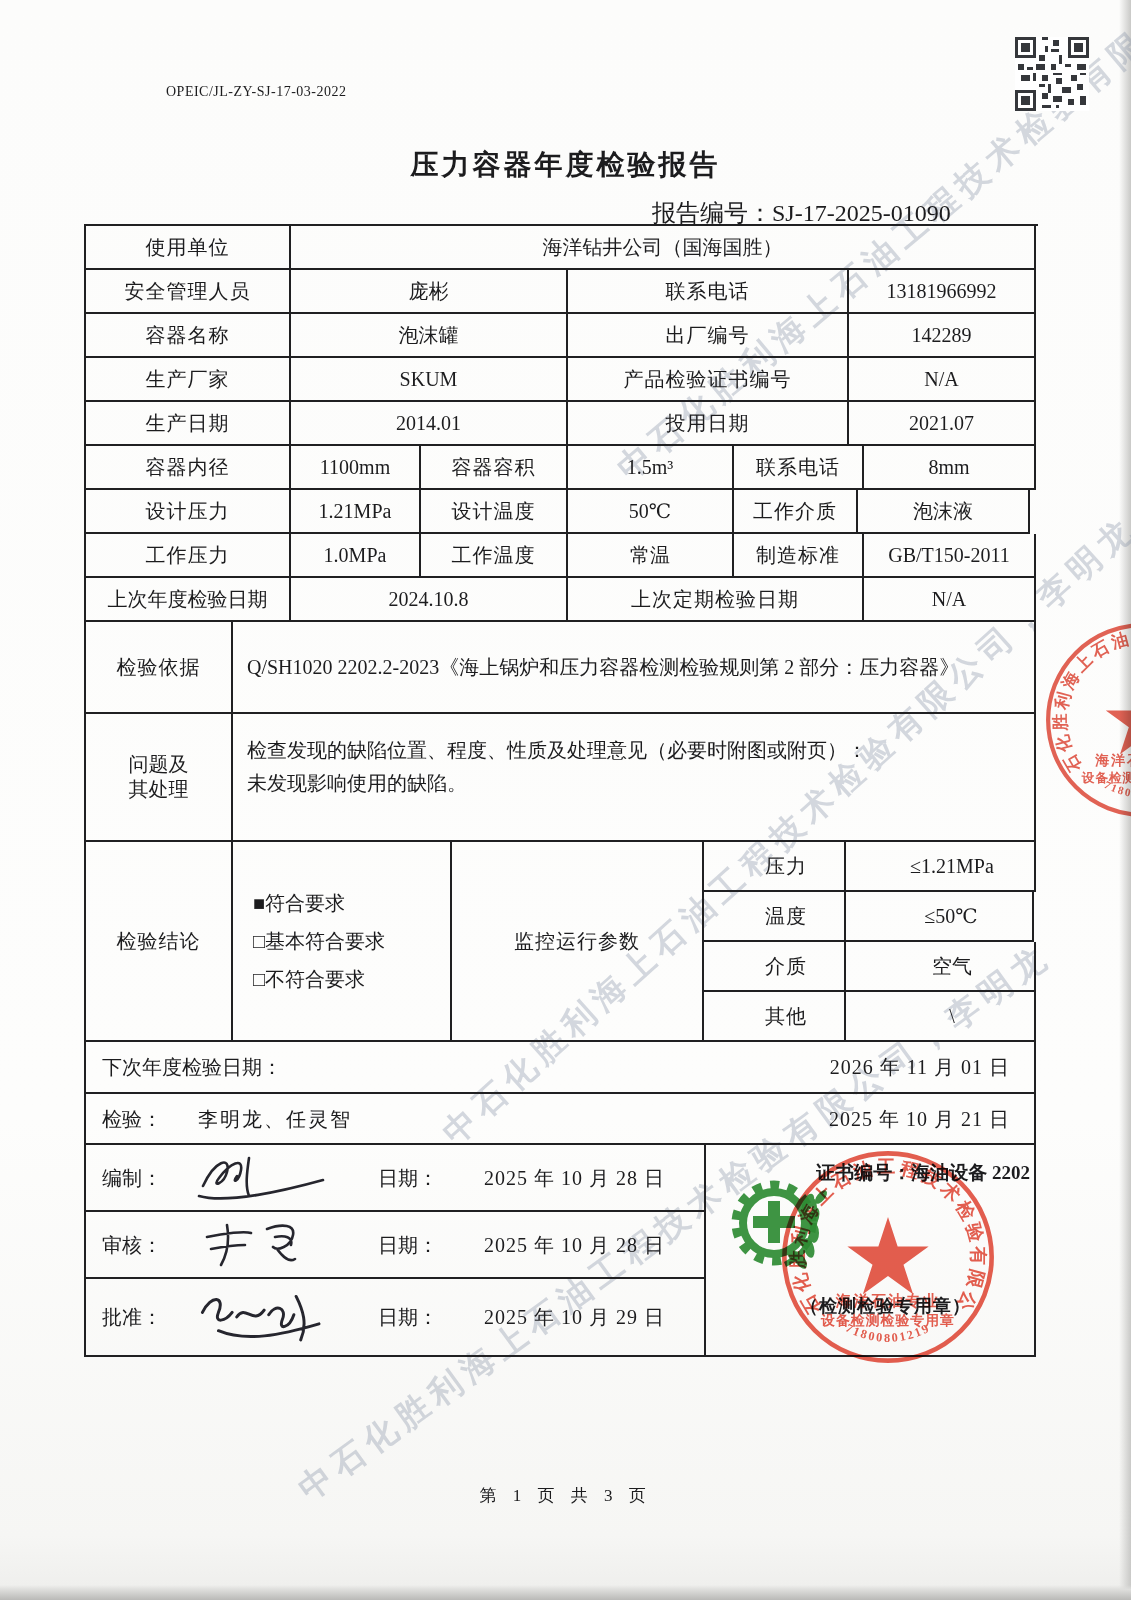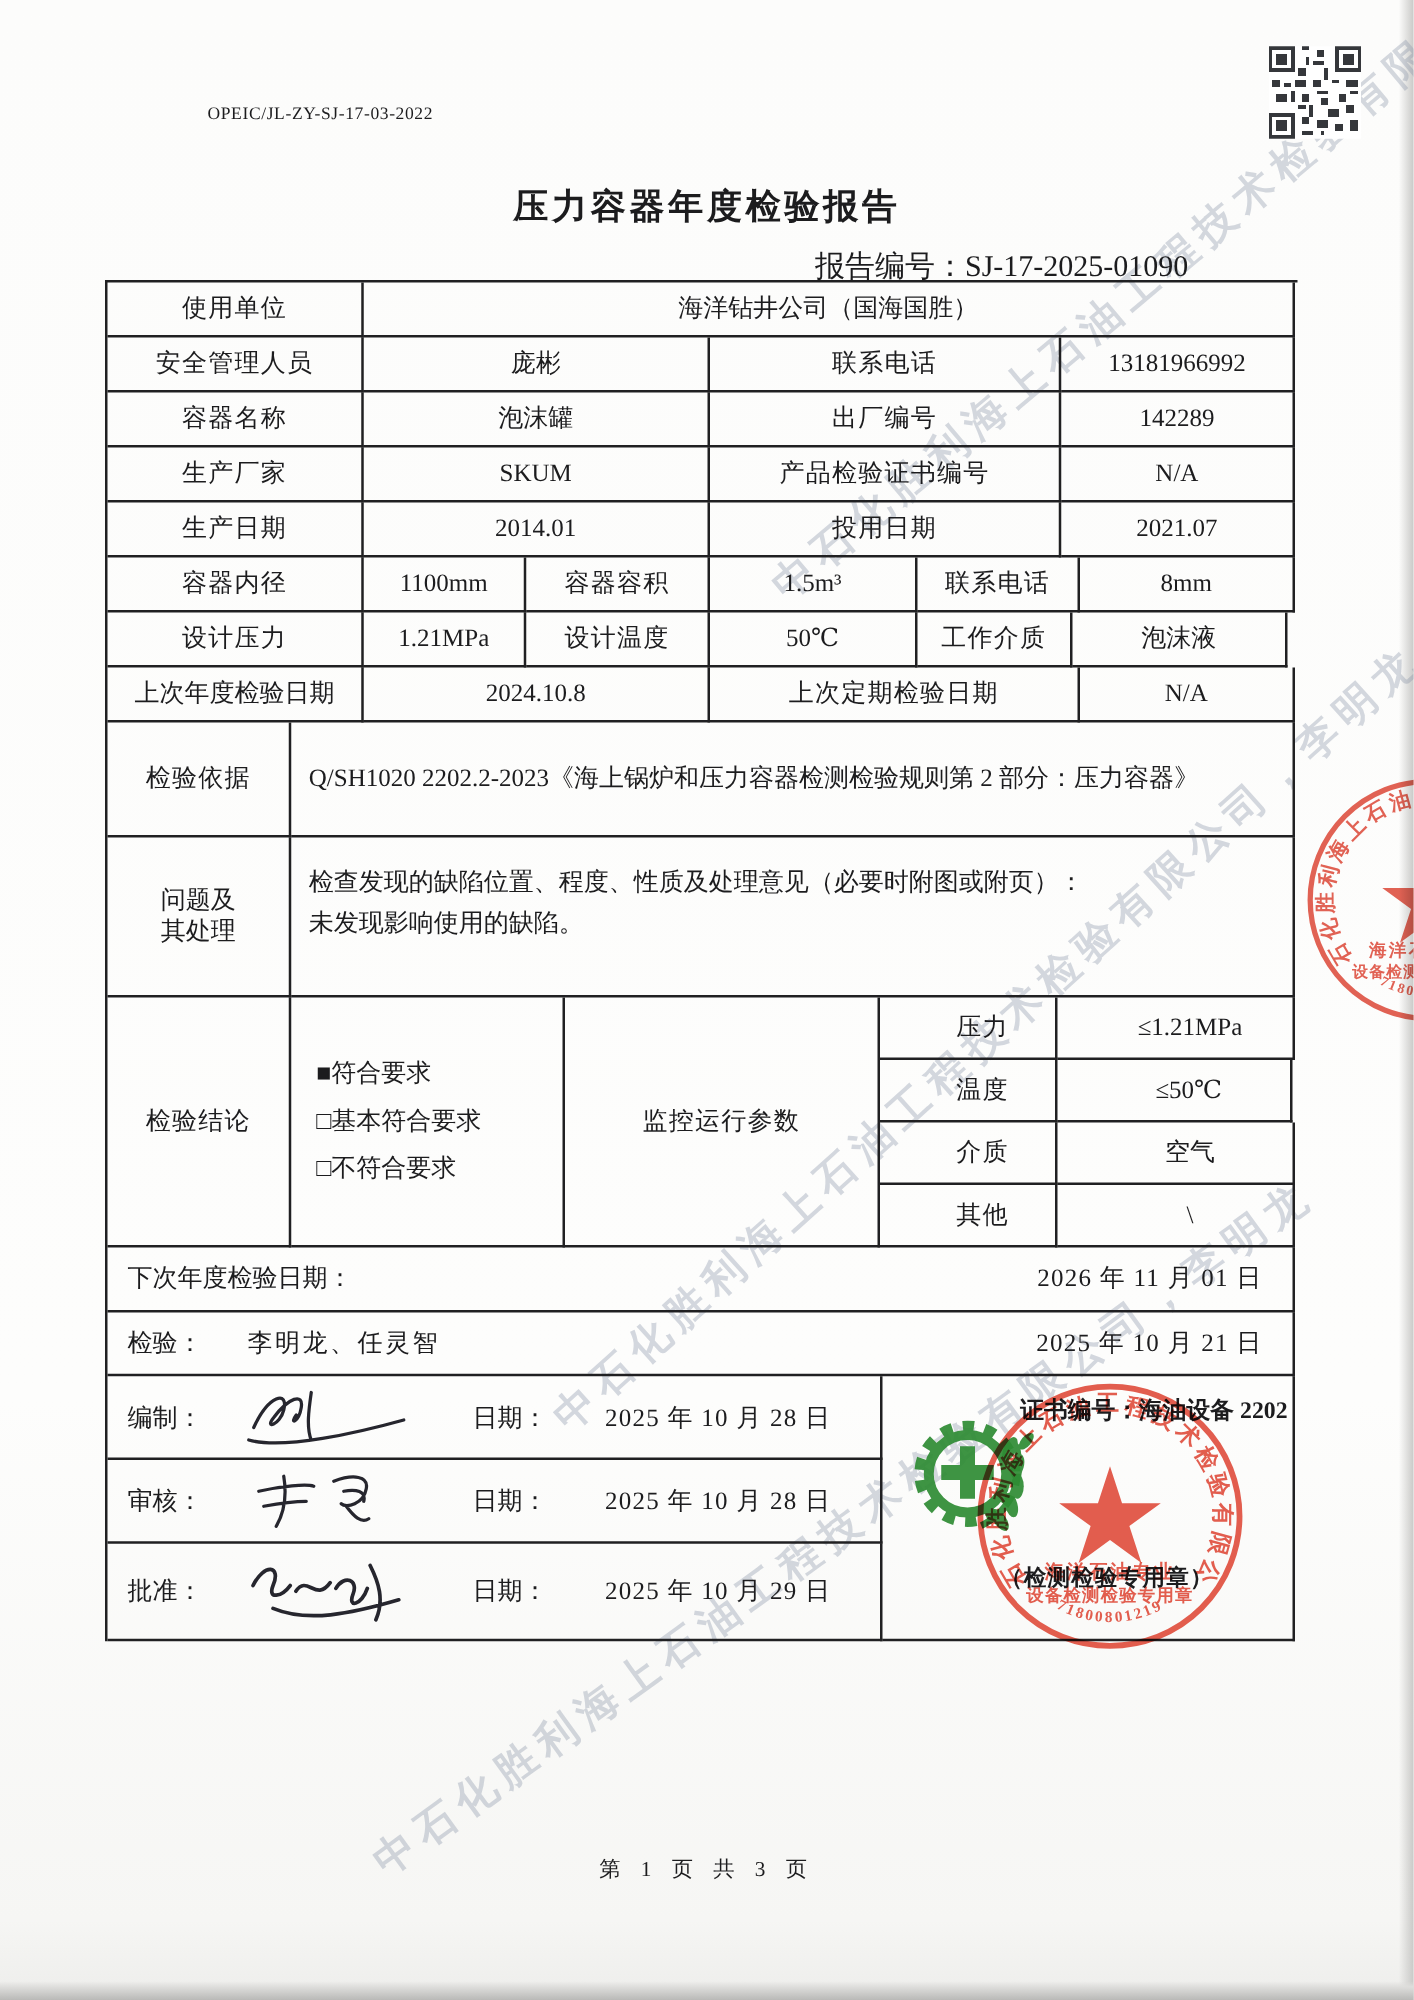--- a/index.html
+++ b/index.html
@@ -173,20 +173,28 @@
 
     <div class="row" style="height:44px">
       <div class="cell cl" style="width:205px">设计压力</div>
       <div class="cell" style="width:130px">1.21MPa</div>
       <div class="cell cl" style="width:147px">设计温度</div>
       <div class="cell" style="width:166px">50℃</div>
       <div class="cell cl" style="width:124px">工作介质</div>
       <div class="cell" style="width:172px">泡沫液</div>
     </div>
 
+    <div class="row" style="height:44px">
+      <div class="cell cl" style="width:205px">工作压力</div>
+      <div class="cell" style="width:130px">1.0MPa</div>
+      <div class="cell cl" style="width:147px">工作温度</div>
+      <div class="cell" style="width:166px">常温</div>
+      <div class="cell cl" style="width:130px">制造标准</div>
+      <div class="cell" style="width:172px">GB/T150-2011</div>
+    </div>
 
     <div class="row" style="height:44px">
       <div class="cell" style="width:205px">上次年度检验日期</div>
       <div class="cell" style="width:277px">2024.10.8</div>
       <div class="cell cl" style="width:296px">上次定期检验日期</div>
       <div class="cell" style="width:172px">N/A</div>
     </div>
 
     <div class="row" style="height:92px">
       <div class="cell cl" style="width:147px">检验依据</div>

